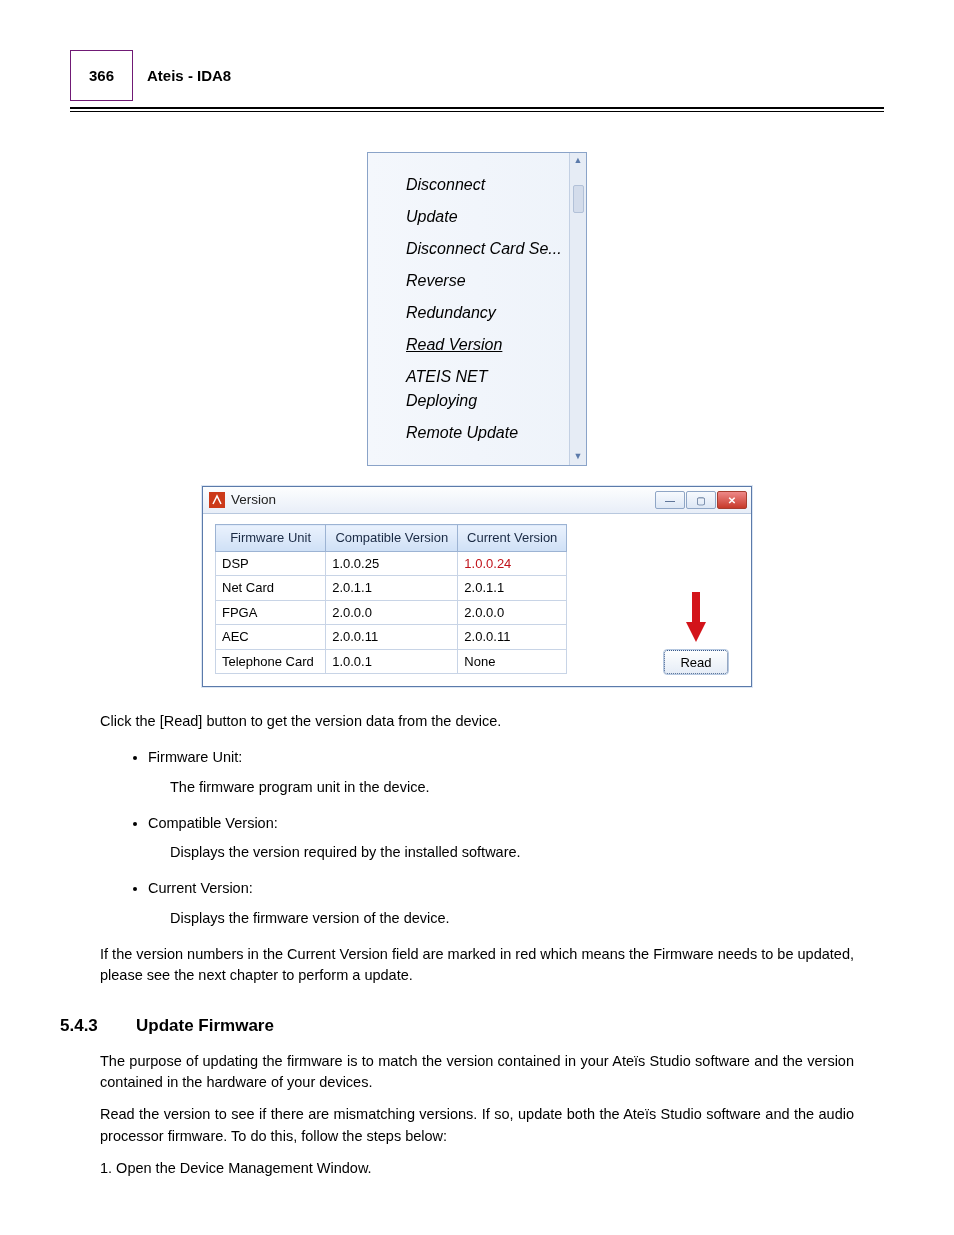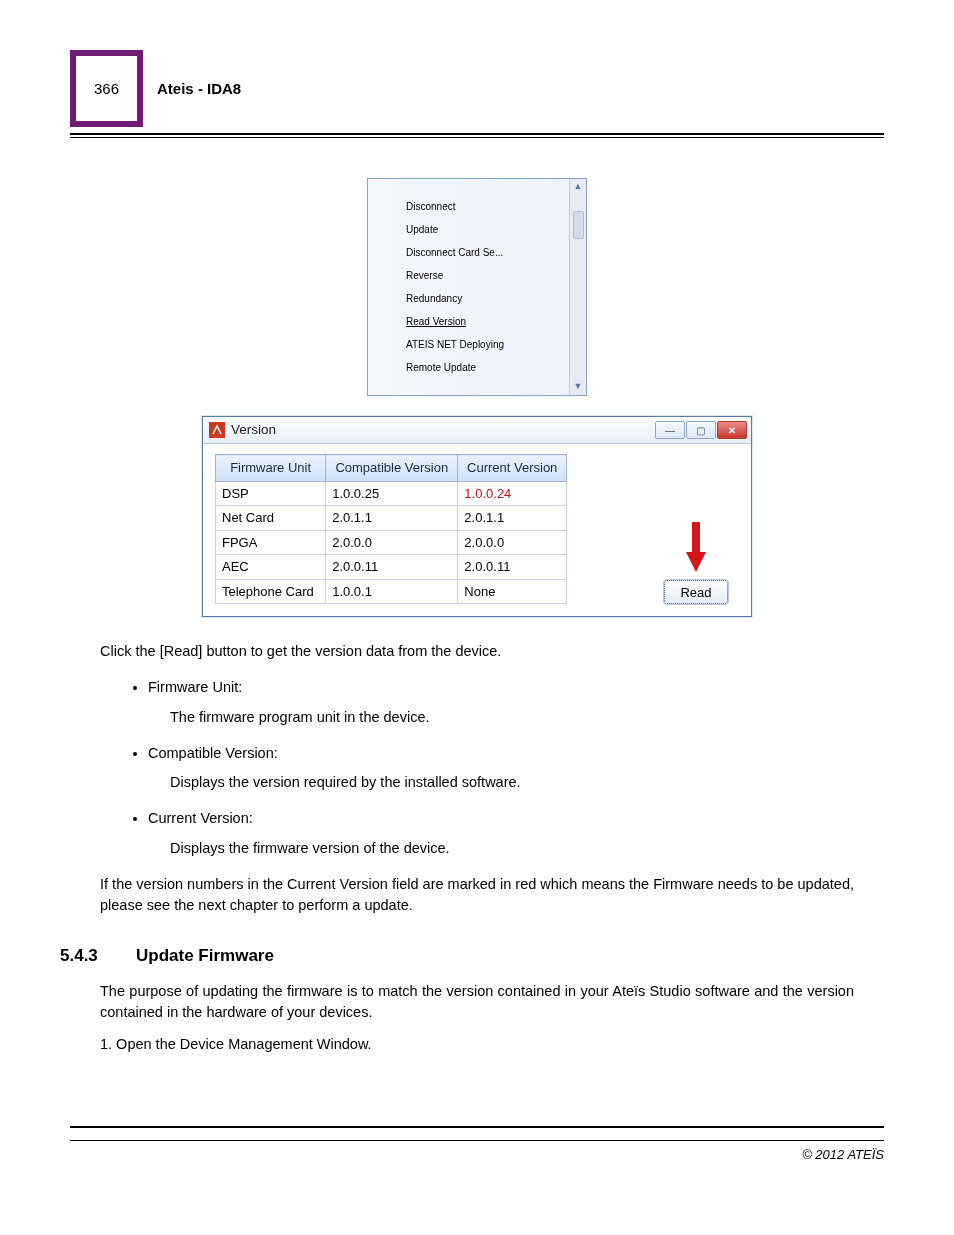--- a/index.html
+++ b/index.html
@@ -1,27 +1,27 @@
 <!DOCTYPE html>
 <html><head>
 <meta charset="utf-8">
 <style>
   * { box-sizing: border-box; margin: 0; padding: 0; }
   body { font-family: Arial, Helvetica, sans-serif; background: #fff; width: 954px; margin: 0 auto; color: #000; }
   .page { padding: 50px 70px 40px 70px; position: relative; }
   .header-line { border-top: 2px solid #000; margin-bottom: 2px; }
   .header-line2 { border-top: 1px solid #000; }
   .header-row { display: flex; align-items: stretch; margin-bottom: 6px; }
-  .page-number-box { border: 6px solid #701a75; padding: 24px 18px; font-weight: normal; font-size: 15px; }
+  .page-number-box { border: 1px solid #701a75; padding: 16px 18px; font-weight: bold; font-size: 15px; }
   .header-title { padding: 8px 14px; font-weight: bold; font-size: 15px; display: flex; align-items: center; }
   .content { padding: 0 30px; font-size: 14.5px; line-height: 1.5; }
 
   
   .menu-figure { margin: 40px auto 20px auto; width: 220px; border: 1px solid #8aa3c8; background: linear-gradient(to right, #f4f7fc, #eef3fa); display: flex; position: relative; }
-  .menu-body { flex: 1; padding: 16px 6px 16px 38px; font-size: 10px; }
+  .menu-body { flex: 1; padding: 16px 6px 16px 38px; font-size: 16px; font-style: italic; }
   .menu-item { padding: 4px 0; cursor: default; }
   .menu-item.underline { text-decoration: underline; }
   .menu-scroll { width: 17px; background: #e6ecf5; border-left: 1px solid #c3d0e3; display: flex; flex-direction: column; justify-content: space-between; align-items: center; }
   .scroll-btn { width: 100%; height: 16px; display: flex; align-items: center; justify-content: center; font-size: 9px; color: #5b7aaa; }
   .scroll-thumb { width: 11px; height: 28px; background: #d3dceb; border: 1px solid #b2c1d8; border-radius: 2px; margin-top: 16px; }
 
   
   .version-window { margin: 16px auto 24px auto; width: 550px; border: 1px solid #5b7aaa; background: #fff; box-shadow: 0 0 0 1px #dce6f3; }
   .titlebar { background: linear-gradient(#fdfefe, #e8eef8); border-bottom: 1px solid #b8c8de; display: flex; align-items: center; padding: 3px 4px 3px 6px; font-size: 13.5px; color: #222; }
   .titlebar-icon { width: 16px; height: 16px; background: #cc3a1a; margin-right: 6px; display:flex; align-items:center; justify-content:center; }
@@ -156,20 +156,21 @@
       </ul>
 
     <p class="body-text">If the version numbers in the Current Version field are marked in red which means the Firmware needs to be updated, please see the next chapter to perform a update.</p>
 
     <div class="section-row">
       <div class="section-num">5.4.3</div>
       <div class="section-title">Update Firmware</div>
     </div>
 
     <p class="para">The purpose of updating the firmware is to match the version contained in your Ateïs Studio software and the version contained in the hardware of your devices.</p>
+    <p class="para">Read the version to see if there are mismatching versions. If so, update both the Ateïs Studio software and the audio processor firmware. To do this, follow the steps below:</p>
     <p class="para">1. Open the Device Management Window.</p>
 
   </div>
 
   <div class="footer">
     <div class="footer-inner">© 2012 ATEÏS</div>
   </div>
 </div>
 
 </body></html>

